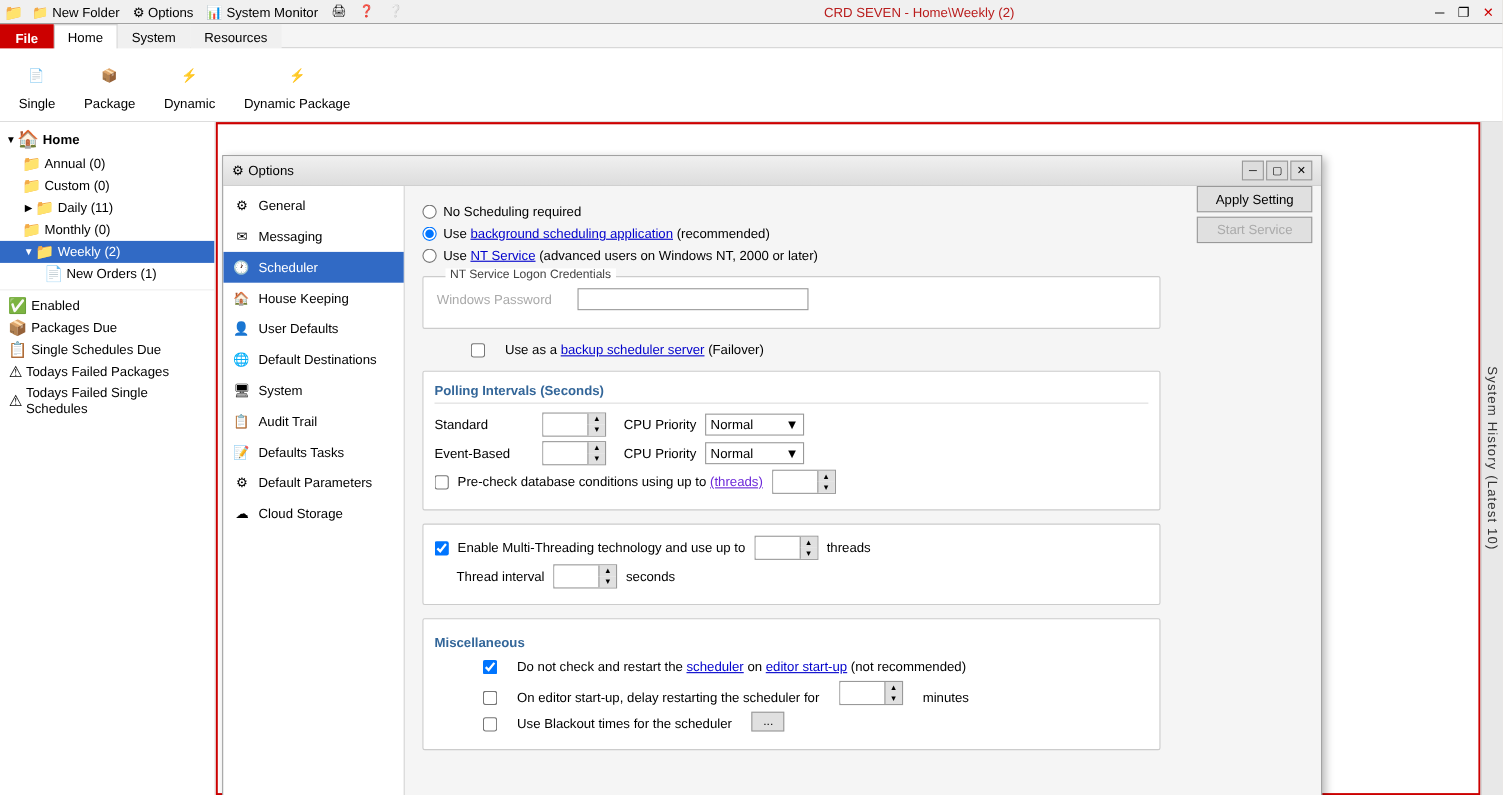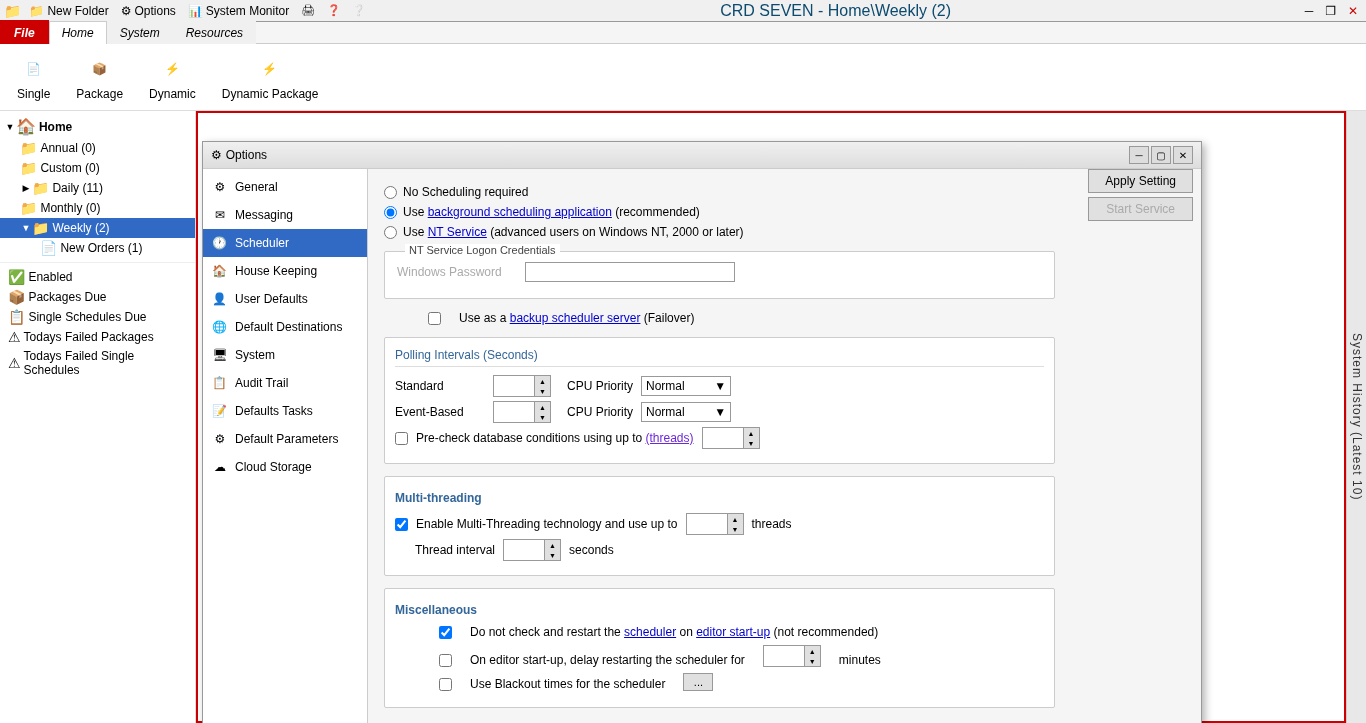--- a/index.html
+++ b/index.html
@@ -117,30 +117,30 @@
     <span>Options</span>
   </span>
   <span class="taskbar-item">
     <span>📊</span>
     <span>System Monitor</span>
   </span>
   <span class="taskbar-item">🖨</span>
   <span class="taskbar-item">❓</span>
   <span class="taskbar-item">❔</span>
   <span style="flex:1"></span>
-  <span style="font-size:16px; color:#0c4a6e;">CRD SEVEN - Home\Weekly (2)</span>
+  <span style="font-size:12px; color:#b91c1c;">CRD SEVEN - Home\Weekly (2)</span>
   <span style="flex:1"></span>
   <span style="cursor:pointer; padding:0 4px;">─</span>
   <span style="cursor:pointer; padding:0 4px;">❐</span>
   <span style="cursor:pointer; padding:0 4px; color:#cc0000;">✕</span>
 </div>
 
 <div style="position:absolute; top:22px; left:0; right:0; bottom:0; display:flex; flex-direction:column; background:#fff;">
 
-  <div style="display:flex; align-items:center; border-bottom:1px solid #ccc; background:#f5f5f5; height:22px;font-style:italic;">
+  <div style="display:flex; align-items:flex-start; border-bottom:1px solid #ccc; background:#f5f5f5; height:22px;">
     <div class="file-btn">File</div>
     <div class="ribbon-tab active">Home</div>
     <div class="ribbon-tab">System</div>
     <div class="ribbon-tab">Resources</div>
   </div>
 
   <div class="toolbar" style="min-height:65px;">
     <div class="toolbar-btn">
       <div class="toolbar-icon">📄</div>
       <span>Single</span>
@@ -316,21 +316,21 @@
                 </div>
               </div>
 
               <div class="checkbox-row" style="margin-bottom:12px; margin-right:130px;">
                 <input type="checkbox" style="">
                 <span>Use as a <span style="color:#0000cc; text-decoration:underline;">backup scheduler server</span> (Failover)</span>
               </div>
 
               <div class="polling-section" style="border:1px solid #ccc; padding:10px; background:#fff; margin-right:130px; border-radius:2px;">
                 <div class="polling-header">
-                  <span style="color:#336699; font-weight:normal;">Polling Intervals (Seconds)</span>
+                  <span style="color:#336699; font-weight:bold;">Polling Intervals (Seconds)</span>
                 </div>
 
                 <div class="polling-row">
                   <span class="polling-label">Standard</span>
                   <div class="spinner-wrap">
                     <input type="text" class="spinner-input" style="">
                     <div class="spinner-btns">
                       <button class="spinner-btn">▲</button>
                       <button class="spinner-btn">▼</button>
                     </div>
@@ -365,21 +365,20 @@
                     <input type="text" class="spinner-input" style="">
                     <div class="spinner-btns">
                       <button class="spinner-btn">▲</button>
                       <button class="spinner-btn">▼</button>
                     </div>
                   </div>
                 </div>
               </div>
 
               <div class="mt-section" style="margin-top:12px; border:1px solid #ccc; padding:10px; background:#fff; margin-right:130px; border-radius:2px;">
-                <div class="section-header">Multi-threading</div>
                 <div class="polling-row">
                   <input type="checkbox" checked="" style="">
                   <span>Enable Multi-Threading technology and use up to</span>
                   <div class="spinner-wrap">
                     <input type="text" class="spinner-input" style="">
                     <div class="spinner-btns">
                       <button class="spinner-btn">▲</button>
                       <button class="spinner-btn">▼</button>
                     </div>
                   </div>

